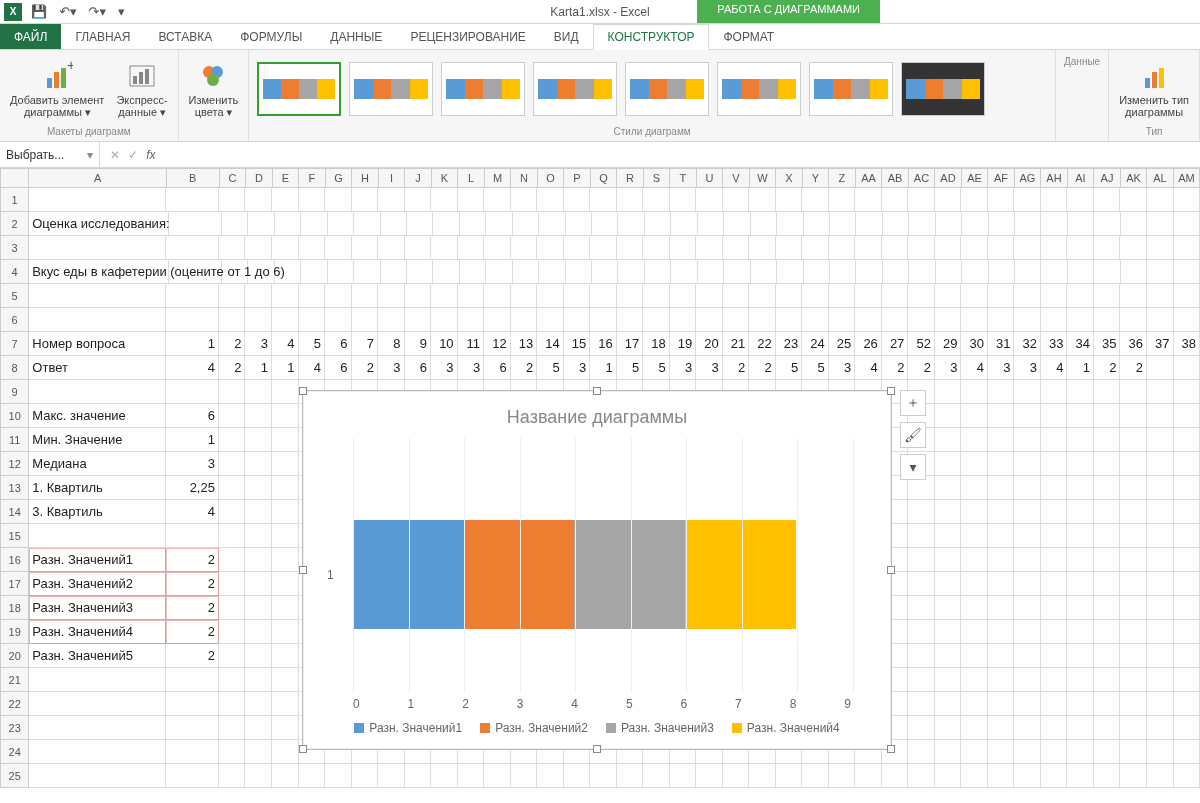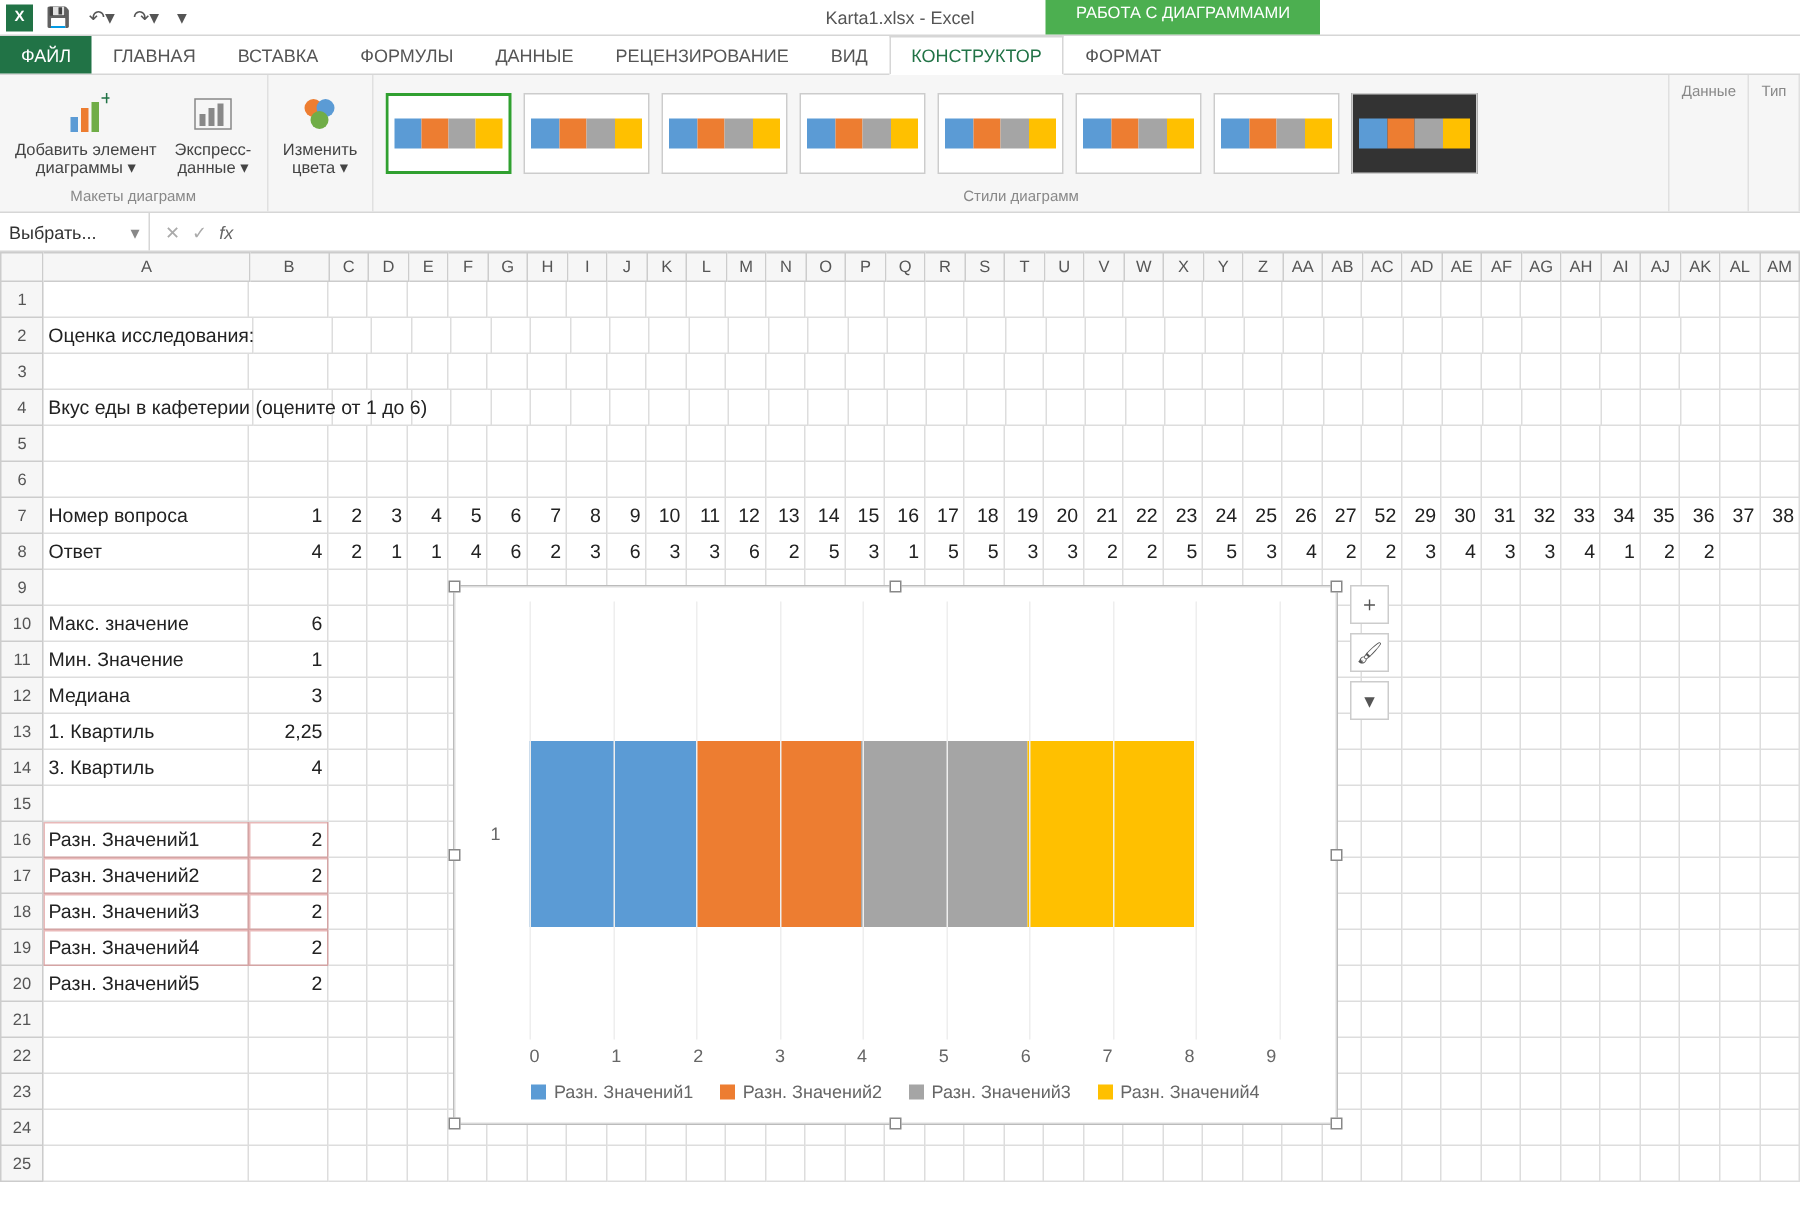--- a/index.html
+++ b/index.html
@@ -198,20 +198,33 @@
             <div class="sb" style="background: rgb(255, 192, 0);"></div>
           </div>
         </div>
       </div>
     <div class="group-label">Стили диаграмм</div>
   </div>
   <div class="group">
     <div class="group-label">Данные</div>
   </div>
   <div class="group">
+    <div class="group-body">
+      <div class="bigbtn">
+        <div class="ic">
+            <svg width="32" height="32">
+              <rect x="7" y="18" width="5" height="10" fill="#5b9bd5"></rect>
+              <rect x="14" y="12" width="5" height="16" fill="#ed7d31"></rect>
+              <rect x="21" y="8" width="5" height="20" fill="#ffc000"></rect>
+            </svg>
+          </div>
+        <div class="lbl" style="white-space:pre-line">Изменить тип
+диаграммы</div>
+      </div>
+    </div>
     <div class="group-label">Тип</div>
   </div>
 </div>
 
 <div class="fbar">
   <div class="namebox">
     <span>Выбрать...</span>
       <span style="color:#888">▾</span>
   </div>
   <div class="fx-btns">
@@ -1313,20 +1326,21 @@
         <div class="cell" style="width: 27px; height: 24px;"></div>
         <div class="cell" style="width: 27px; height: 24px;"></div>
         <div class="cell" style="width: 27px; height: 24px;"></div>
         <div class="cell" style="width: 27px; height: 24px;"></div>
         <div class="cell" style="width: 27px; height: 24px;"></div>
       </div>
     </div>
 
   <div class="chart-box" id="chartbox" style="left: 302px; top: 222px; width: 590px; height: 360px;">
     <div class="chart-inner">
+      <div class="chart-title">Название диаграммы</div>
       <div class="plot">
         <div class="yaxis-lbl">1</div>
         <div class="bars-row" id="barsrow">
             <div title="Разн. Значений1" style="background: rgb(91, 155, 213); flex: 0 0 22.2222%;"></div>
             <div title="Разн. Значений2" style="background: rgb(237, 125, 49); flex: 0 0 22.2222%;"></div>
             <div title="Разн. Значений3" style="background: rgb(165, 165, 165); flex: 0 0 22.2222%;"></div>
             <div title="Разн. Значений4" style="background: rgb(255, 192, 0); flex: 0 0 22.2222%;"></div>
           </div>
         <div class="xaxis" id="xaxis">
             <span>0</span>

